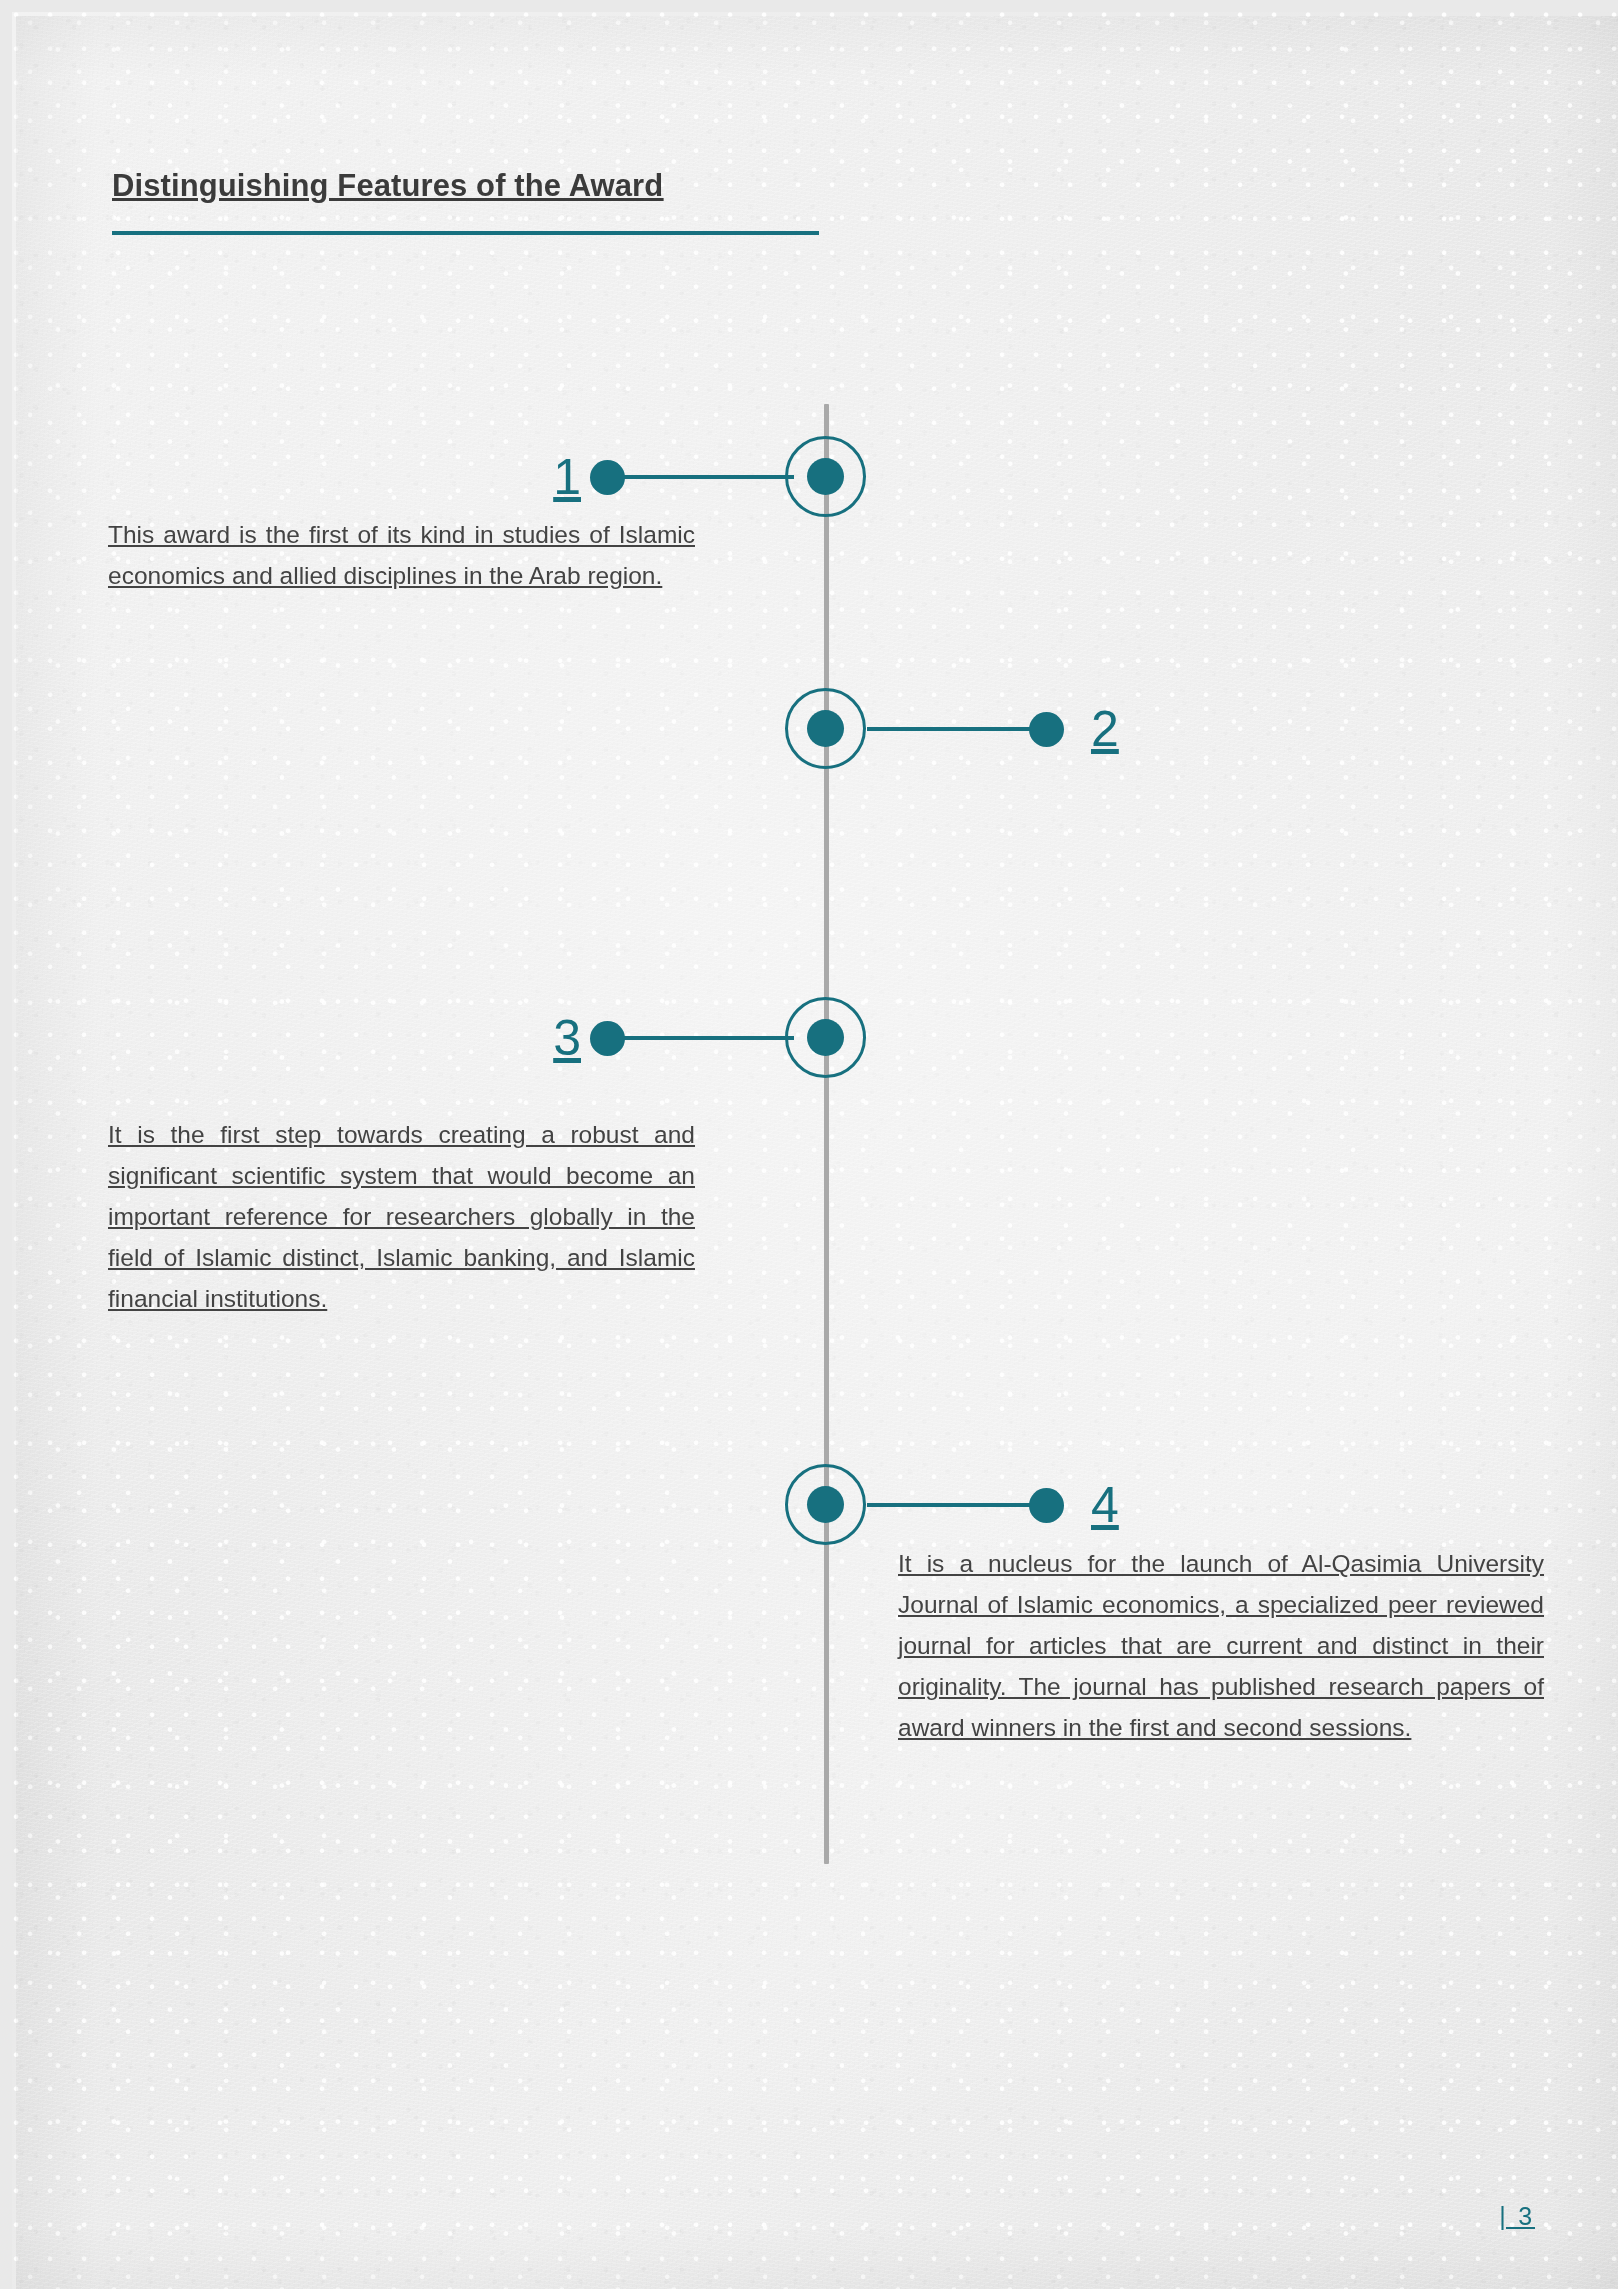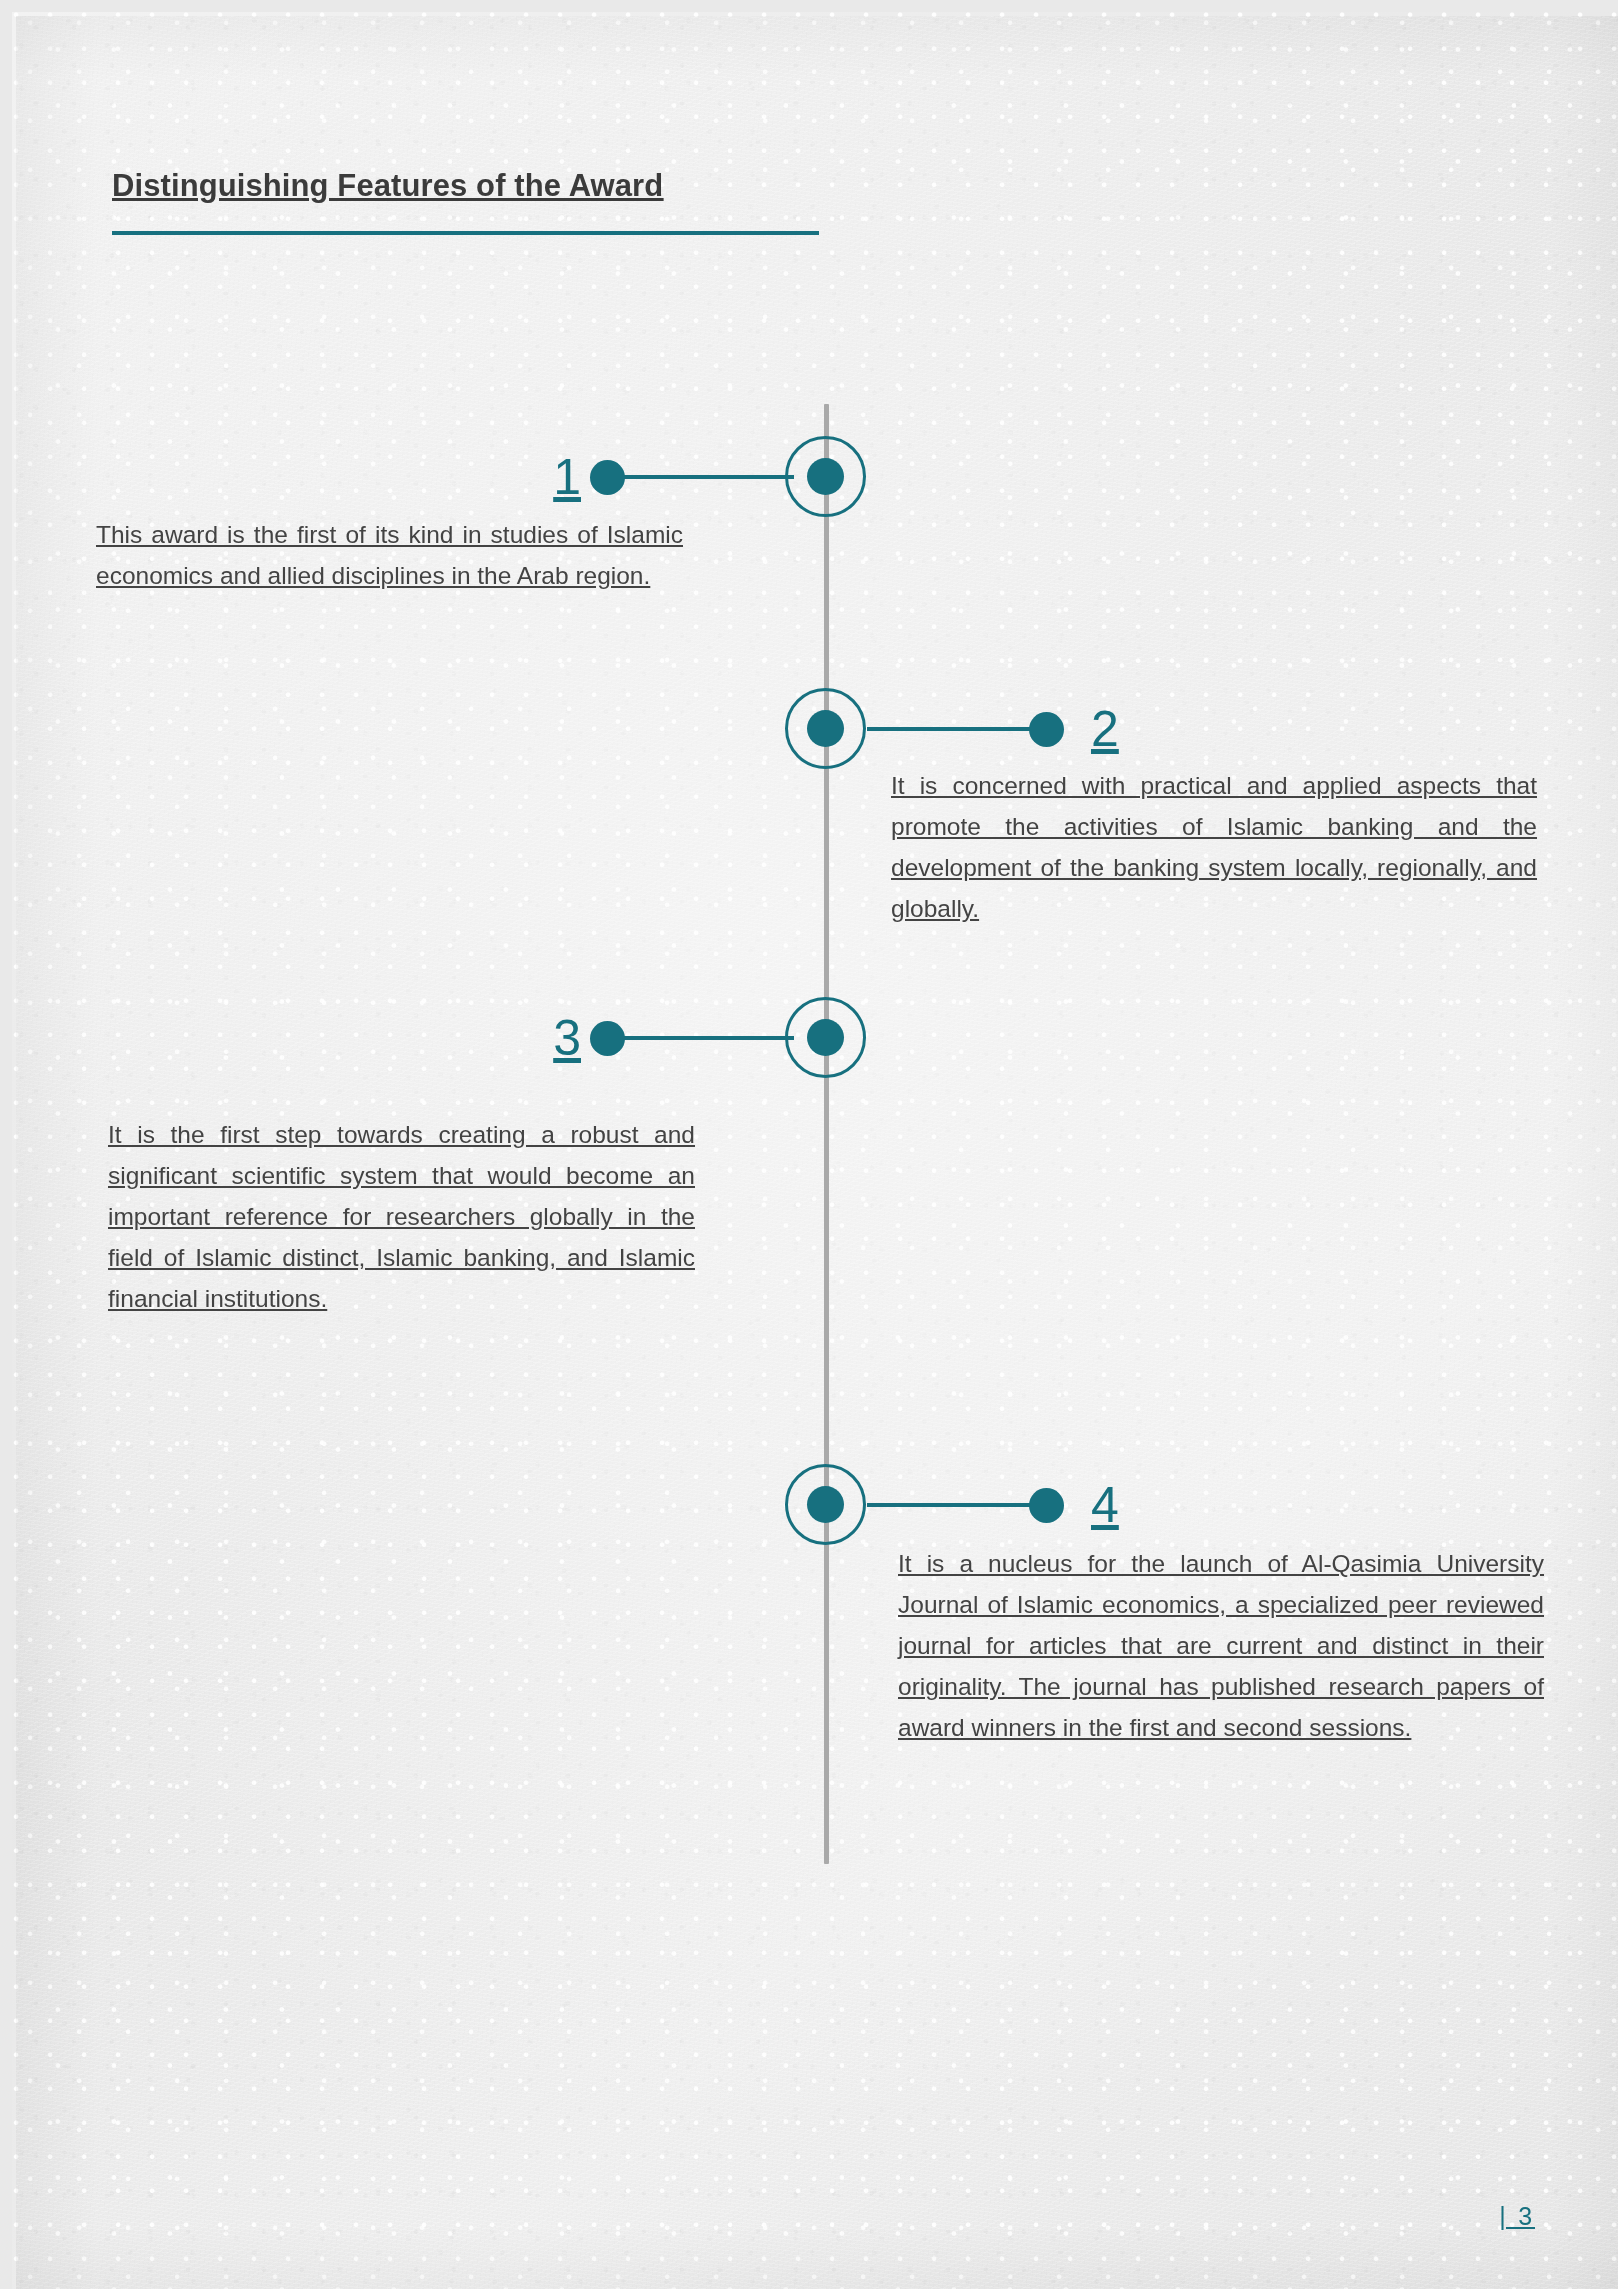--- a/index.html
+++ b/index.html
@@ -194,29 +194,28 @@
   </div>
 
   <div id="timeline-axis"></div>
 
   <div class="node">
     <div class="ring" style="top:461px;"></div>
     <div class="stem" style="left:591px; top:461px; width:183px;"></div>
     <div class="dot" style="left:591px; top:461px;"></div>
     <div class="num left" style="left:480px; top:461px; width:81px;">1</div>
   </div>
-  <div class="para" style="left:80px; top:498px; width:587px;">This award is the first of its kind in studies of Islamic economics and allied disciplines in the Arab region.</div>
+  <div class="para" style="left:92px; top:498px; width:587px;">This award is the first of its kind in studies of Islamic economics and allied disciplines in the Arab region.</div>
 
   <div class="node">
     <div class="ring" style="top:713px;"></div>
     <div class="stem" style="left:847px; top:713px; width:183px;"></div>
     <div class="dot" style="left:1030px; top:713px;"></div>
     <div class="num right" style="left:1071px; top:713px; width:81px;">2</div>
   </div>
-  <div class="para last-even" style="left:875px; top:749px; width:646px;">It is concerned with practical and applied aspects that promote the activities of Islamic banking and the development of the banking system locally, regionally, and globally.</div>
 
   <div class="node">
     <div class="ring" style="top:1022px;"></div>
     <div class="stem" style="left:591px; top:1022px; width:183px;"></div>
     <div class="dot" style="left:591px; top:1022px;"></div>
     <div class="num left" style="left:480px; top:1022px; width:81px;">3</div>
   </div>
   <div class="para last-even" style="left:92px; top:1098px; width:587px;">It is the first step towards creating a robust and significant scientific system that would become an important reference for researchers globally in the field of Islamic distinct, Islamic banking, and Islamic financial institutions.</div>
 
   <div class="node">

